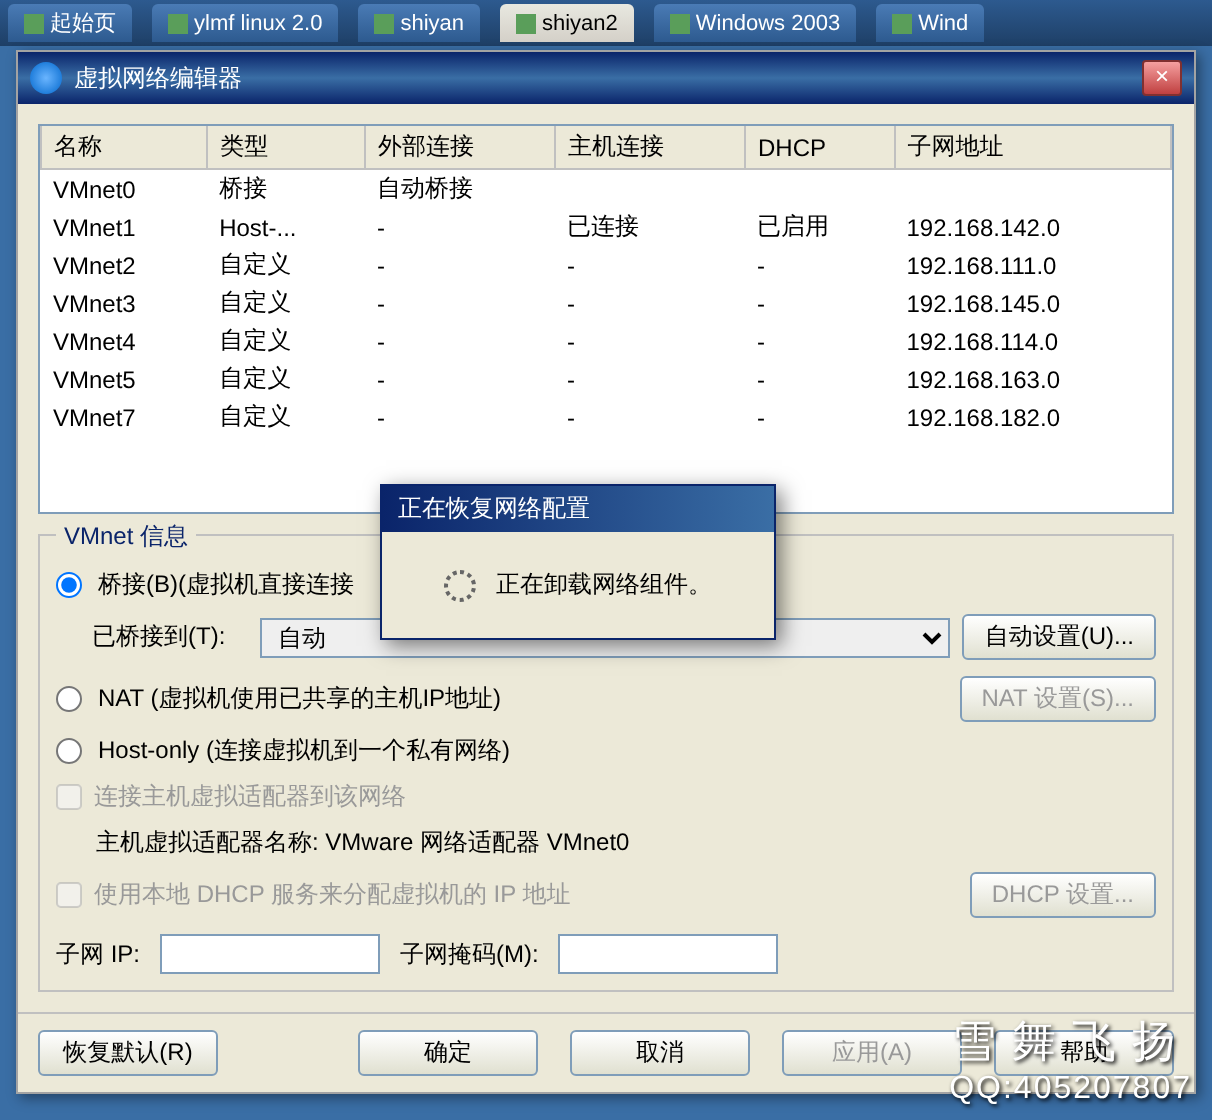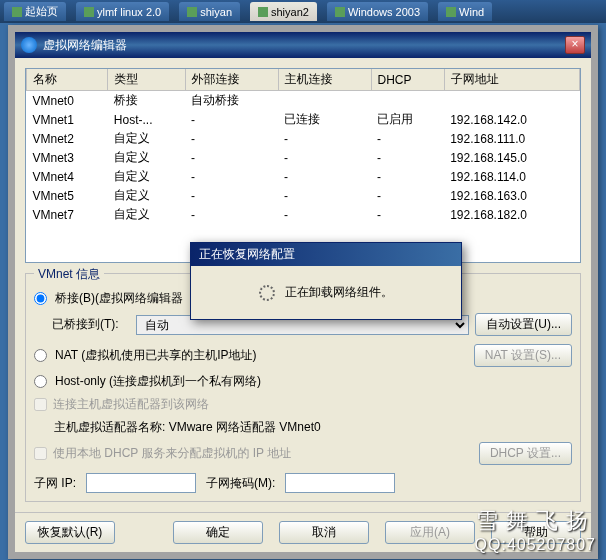--- a/index.html
+++ b/index.html
@@ -1,21 +1,21 @@
 <!DOCTYPE html>
 <html><head>
 <meta charset="utf-8">
 <style>
 *{margin:0;padding:0;box-sizing:border-box;font-family:"Microsoft YaHei",SimSun,sans-serif;font-size:12px}
 body{background:#3a6ea5;width:606px;height:560px;overflow:hidden;position:relative}
 .tabs{display:flex;gap:10px;padding:2px 4px;background:linear-gradient(#2d5a8f,#1e3f66)}
 .tab{background:linear-gradient(#4a7bb5,#2d5a8f);color:#fff;padding:2px 8px;border-radius:3px 3px 0 0;display:flex;align-items:center;gap:3px;white-space:nowrap;font-size:11px}
 .tab.active{background:linear-gradient(#e8e8e0,#d4d0c8);color:#000}
 .tab-icon{width:10px;height:10px;background:#5a9e5a;display:inline-block}
-.window{margin:2px 8px;background:#ece9d8;border:7px solid #a3a3a3;box-shadow:2px 2px 6px rgba(0,0,0,0.4)}
+.window{margin:2px 8px;background:#ece9d8;border:1px solid #a3a3a3;box-shadow:2px 2px 6px rgba(0,0,0,0.4)}
 .titlebar{background:linear-gradient(#0a246a,#3a6ea5,#0a246a);color:#fff;padding:4px 6px;display:flex;align-items:center;justify-content:space-between}
 .title-left{display:flex;align-items:center;gap:6px}
 .title-icon{width:16px;height:16px;background:radial-gradient(#6ab5ff,#0066cc);border-radius:50%}
 .close-btn{width:20px;height:18px;background:linear-gradient(#f5a0a0,#c04040);border:1px solid #803030;color:#fff;text-align:center;line-height:14px;border-radius:2px;cursor:pointer}
 .content{padding:10px;background:#ece9d8}
 .table-wrap{background:#fff;border:1px solid #7f9db9;height:195px;overflow:auto}
 table{width:100%;border-collapse:collapse}
 th{background:#ece9d8;border:1px solid #c0c0c0;border-top:none;padding:2px 6px;text-align:left;font-weight:400;position:sticky;top:0}
 td{padding:1px 6px;white-space:nowrap}
 .groupbox{border:1px solid #c0c0c0;margin-top:10px;padding:10px 8px 8px;position:relative}
@@ -27,21 +27,21 @@
 .sub-row select,.sub-row input[type=text]{border:1px solid #7f9db9;padding:1px 4px;height:20px}
 .sub-row select{flex:1}
 .btn{background:linear-gradient(#fff,#e0e0d0);border:1px solid #7f9db9;padding:2px 10px;border-radius:3px;cursor:pointer;min-width:90px}
 .btn:disabled{color:#999}
 .chk-row{display:flex;align-items:center;gap:6px;margin:6px 0}
 .chk-row.disabled{color:#999}
 .bottom-row{display:flex;align-items:center;gap:10px;margin-top:8px}
 .bottom-row input[type=text]{border:1px solid #7f9db9;width:110px;height:20px;padding:1px 4px}
 .dialog-btns{display:flex;justify-content:space-between;padding:8px 10px;border-top:1px solid #c0c0c0}
 .dialog-btns .right{display:flex;gap:16px}
-.modal{position:absolute;top:242px;left:190px;width:272px;background:#ece9d8;border:1px solid #0a246a;box-shadow:3px 3px 10px rgba(0,0,0,0.5);z-index:10}
+.modal{position:absolute;top:242px;left:190px;width:198px;background:#ece9d8;border:1px solid #0a246a;box-shadow:3px 3px 10px rgba(0,0,0,0.5);z-index:10}
 .modal-title{background:linear-gradient(90deg,#0a246a,#3a6ea5);color:#fff;padding:3px 8px}
 .modal-body{padding:18px 12px;display:flex;align-items:center;justify-content:center;gap:10px}
 .spinner{width:16px;height:16px;border:2px dotted #666;border-radius:50%}
 .watermark{position:absolute;bottom:6px;right:10px;color:#fff;text-shadow:1px 1px 2px #000;z-index:20;text-align:right}
 .watermark .l1{font-size:22px;letter-spacing:8px;}
 .watermark .l2{font-size:16px;letter-spacing:1px}
 </style>
 </head>
 <body>
 
@@ -134,21 +134,21 @@
             </tr>
           </tbody>
       </table>
     </div>
 
     <div class="groupbox">
       <span class="groupbox-title">VMnet 信息</span>
 
       <div class="radio-row">
         <input type="radio" name="mode" checked="" style="">
-        <span>桥接(B)(虚拟网络编辑器</span>
+        <span>桥接(B)(虚拟机直接连接</span>
       </div>
       <div class="sub-row">
         <label>已桥接到(T):</label>
         <select><option>自动</option></select>
         <button class="btn">自动设置(U)...</button>
       </div>
 
       <div class="radio-row">
         <input type="radio" name="mode" style="">
         <span>NAT (虚拟机使用已共享的主机IP地址)</span>

